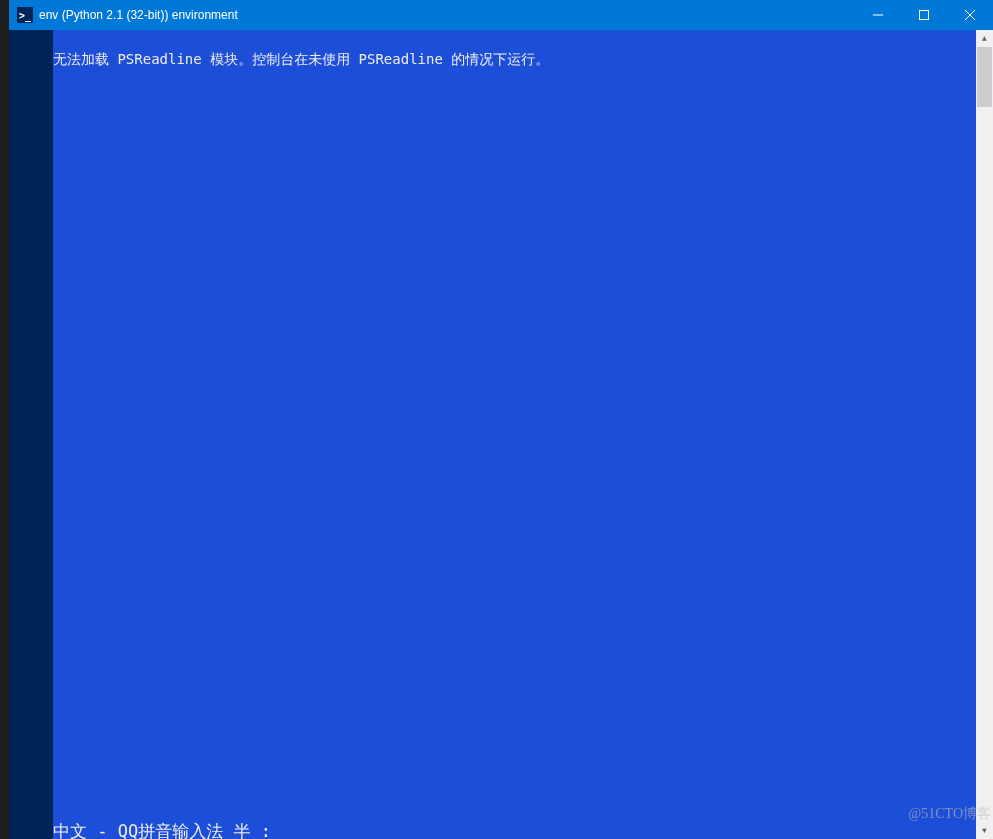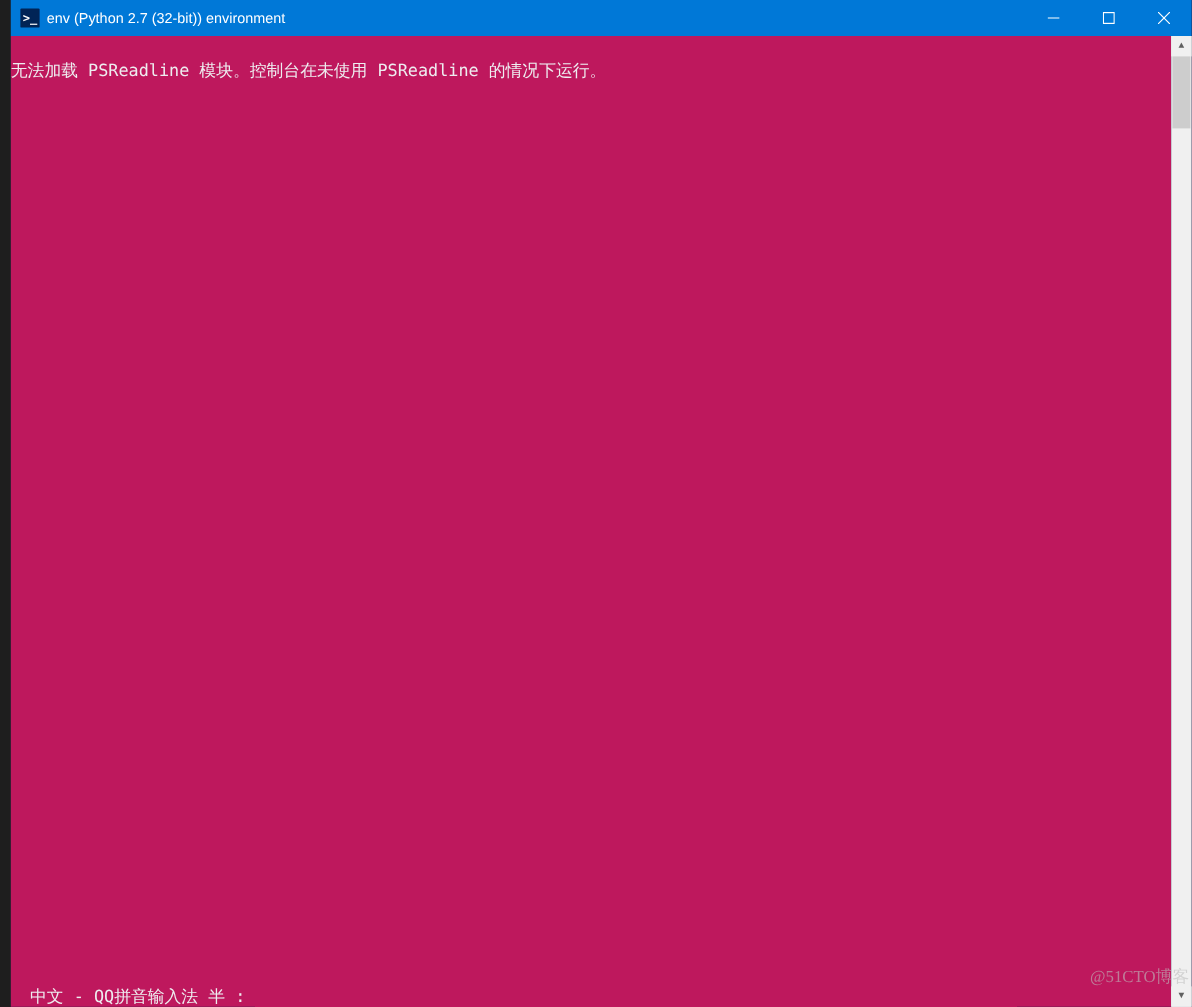--- a/index.html
+++ b/index.html
@@ -64,29 +64,30 @@
       height: 30px;
       display: flex;
       align-items: center;
       justify-content: center;
       color: #ffffff;
     }
     .titlebar-btn svg { width: 10px; height: 10px; }
     .content-wrap { flex: 1; display: flex; min-height: 0; }
     .terminal {
       flex: 1;
-      background: #be185d;
+      background: #1d4ed8;
       color: #eeedf0;
       font-size: 14px;
       line-height: 18px;
       padding: 2px 0 18px 0;
       white-space: pre;
       overflow: hidden;
       position: relative;
       font-family: "NSimSun", "SimSun", Consolas, monospace;
+      margin-left: 44px;
     }
     .terminal-line { display: block; }
     .prompt-path { color: #eeedf0; }
     .prompt-cmd { color: #ffff80; }
     .scrollbar {
       width: 17px;
       background: #f0f0f0;
       position: relative;
       flex-shrink: 0;
     }
@@ -107,24 +108,24 @@
     .scrollbar-thumb {
       position: absolute;
       left: 1px;
       top: 17px;
       width: 15px;
       height: 60px;
       background: #cdcdcd;
     }
     .ime-bar {
       position: absolute;
-      left: 16px;
+      left: 0;
       bottom: -1px;
       color: #eeedf0;
-      font-size: 14px;
+      font-size: 17px;
       font-family: "NSimSun","SimSun",Consolas,monospace;
       padding: 0;
       line-height: 18px;
     }
     .watermark {
       position: absolute;
       right: 2px;
       bottom: 16px;
       color: rgba(190,190,190,0.6);
       font-size: 14px;
@@ -135,21 +136,21 @@
 </head>
 <body>
 
 <div class="left-strip"></div>
 
 <div class="window">
   <div class="titlebar">
     <div class="titlebar-icon">
       <span>&gt;_</span>
     </div>
-    <div class="titlebar-title">env (Python 2.7 (32-bit)) environment</div>
+    <div class="titlebar-title">env (Python 2.1 (32-bit)) environment</div>
     <div class="titlebar-buttons">
       <div class="titlebar-btn">
         <svg viewBox="0 0 10 10">
             <line x1="0" y1="5" x2="10" y2="5" stroke="white" stroke-width="1"></line>
           </svg>
       </div>
       <div class="titlebar-btn">
         <svg viewBox="0 0 10 10">
             <rect x="0.5" y="0.5" width="9" height="9" fill="none" stroke="white" stroke-width="1"></rect>
           </svg>

